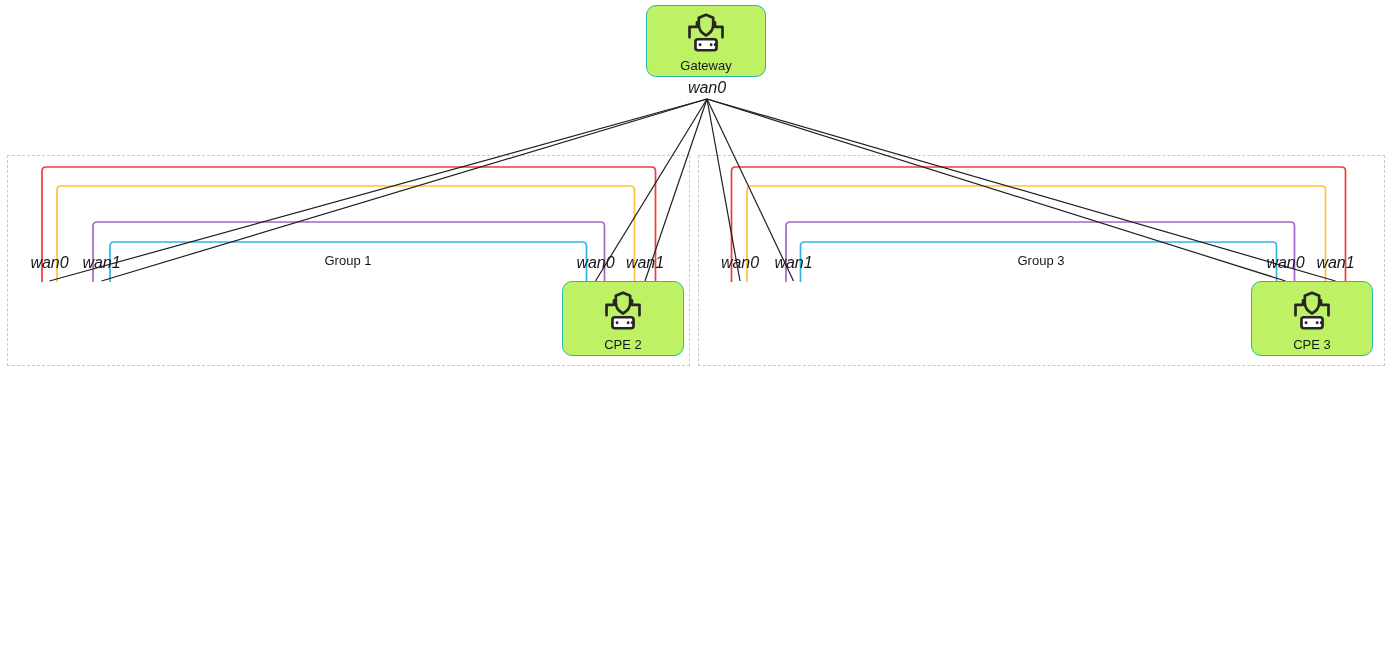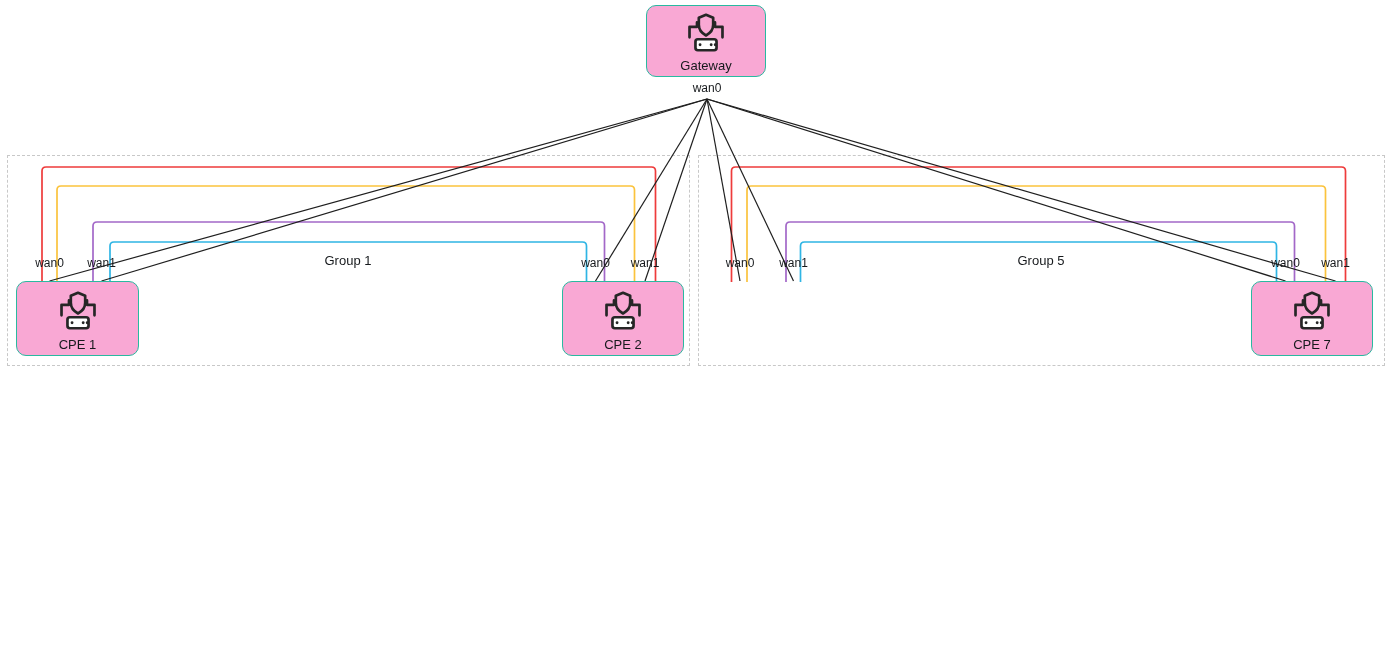--- a/index.html
+++ b/index.html
@@ -4,30 +4,30 @@
 <style>
   html,body{margin:0;padding:0;background:#ffffff;}
   #diagram{
     position:relative;width:1391px;height:648px;background:#ffffff;
     font-family:"Liberation Sans",sans-serif;overflow:hidden;
   }
   #links{position:absolute;left:0;top:0;z-index:1;}
   .group-box{position:absolute;border:1px dashed #c8c8c8;box-sizing:border-box;z-index:0;background:transparent;}
   .group-label{position:absolute;z-index:3;font-size:13px;color:#16191c;transform:translateX(-50%);white-space:nowrap;text-align:right;}
   .node{
-    position:absolute;z-index:4;box-sizing:border-box;background:#f9a8d4;
+    position:absolute;z-index:4;box-sizing:border-box;background:#bef264;
     border:1.5px solid #2ab9a0;border-radius:10px;
     display:flex;flex-direction:column;align-items:center;justify-content:flex-end;
     padding-bottom:3px;
   }
   .icon-wrap{flex:1;display:flex;align-items:center;justify-content:center;margin-top:2px;}
   .node-label{font-size:13px;color:#16191c;line-height:15px;}
   .port-label{
-    position:absolute;z-index:3;font-size:12px;line-height:12px;color:#16191c;
-    transform:translateX(-50%);white-space:nowrap;
+    position:absolute;z-index:3;font-size:16px;line-height:12px;color:#16191c;
+    transform:translateX(-50%);white-space:nowrap;font-style:italic;
   }
 </style>
 </head>
 <body>
 
 <div id="diagram" style="width: 1391px; height: 648px; background: rgb(255, 255, 255);">
   <svg id="links" xmlns="http://www.w3.org/2000/svg" width="1391" height="648">
       <path d="M 42 282 L 42 171 Q 42 167 46 167 L 651.5 167 Q 655.5 167 655.5 171 L 655.5 282" fill="none" stroke="#ee3b3b" stroke-width="1.7"></path>
       <path d="M 57 282 L 57 190 Q 57 186 61 186 L 630.5 186 Q 634.5 186 634.5 190 L 634.5 282" fill="none" stroke="#fbc33d" stroke-width="1.7"></path>
       <path d="M 93 282 L 93 226 Q 93 222 97 222 L 600.5 222 Q 604.5 222 604.5 226 L 604.5 282" fill="none" stroke="#a368c8" stroke-width="1.7"></path>
@@ -41,48 +41,34 @@
       <line x1="707" y1="99" x2="595.5" y2="281" stroke="#1f1f1f" stroke-width="1.2"></line>
       <line x1="707" y1="99" x2="645" y2="281" stroke="#1f1f1f" stroke-width="1.2"></line>
       <line x1="707" y1="99" x2="740" y2="281" stroke="#1f1f1f" stroke-width="1.2"></line>
       <line x1="707" y1="99" x2="793.5" y2="281" stroke="#1f1f1f" stroke-width="1.2"></line>
       <line x1="707" y1="99" x2="1285.5" y2="281" stroke="#1f1f1f" stroke-width="1.2"></line>
       <line x1="707" y1="99" x2="1335.5" y2="281" stroke="#1f1f1f" stroke-width="1.2"></line>
     </svg>
 <div class="group-box" style="left: 7px; top: 155px; width: 683px; height: 211px; border-color: rgb(200, 200, 200);"></div>
     <div class="group-label" style="left: 348px; top: 253px;">Group 1</div>
     <div class="group-box" style="left: 698px; top: 155px; width: 687px; height: 211px; border-color: rgb(200, 200, 200);"></div>
-    <div class="group-label" style="left: 1041px; top: 253px;">Group 5</div>
+    <div class="group-label" style="left: 1041px; top: 253px;">Group 3</div>
     <div class="node" style="left: 646px; top: 5px; width: 120px; height: 72px; border-color: rgb(42, 185, 160);">
     <span class="icon-wrap" style="color: rgb(38, 38, 38);">
       <svg width="58" height="46" viewBox="0 0 48 48" fill="none" xmlns="http://www.w3.org/2000/svg">
         <path d="M24 5 L31.5 8.2 L31.5 15.5 C31.5 21 28.2 24.4 24 26.6 C19.8 24.4 16.5 21 16.5 15.5 L16.5 8.2 Z" stroke="currentColor" stroke-width="2.8" stroke-linejoin="round"></path>
         <path d="M14.6 13 L14.6 17.6 L6.8 17.6 L6.8 28.5" stroke="currentColor" stroke-width="2.8" stroke-linecap="round" stroke-linejoin="round"></path>
         <path d="M33.4 13 L33.4 17.6 L41.2 17.6 L41.2 28.5" stroke="currentColor" stroke-width="2.8" stroke-linecap="round" stroke-linejoin="round"></path>
         <rect x="13" y="30.5" width="22" height="11.5" rx="2.5" stroke="currentColor" stroke-width="2.8" fill="#ffffff"></rect>
         <circle cx="17.8" cy="36.3" r="1.5" fill="currentColor"></circle>
         <circle cx="29.4" cy="36.3" r="1.5" fill="currentColor"></circle>
         <circle cx="33.6" cy="36.3" r="1.5" fill="currentColor"></circle>
       </svg>
     </span>
     <span class="node-label" style="color: rgb(22, 25, 28);">Gateway</span>
-  </div>
-    <div class="node" style="left: 16px; top: 281px; width: 123px; height: 75px; border-color: rgb(42, 185, 160);">
-    <span class="icon-wrap" style="color: rgb(38, 38, 38);">
-      <svg width="58" height="46" viewBox="0 0 48 48" fill="none" xmlns="http://www.w3.org/2000/svg">
-        <path d="M24 5 L31.5 8.2 L31.5 15.5 C31.5 21 28.2 24.4 24 26.6 C19.8 24.4 16.5 21 16.5 15.5 L16.5 8.2 Z" stroke="currentColor" stroke-width="2.8" stroke-linejoin="round"></path>
-        <path d="M14.6 13 L14.6 17.6 L6.8 17.6 L6.8 28.5" stroke="currentColor" stroke-width="2.8" stroke-linecap="round" stroke-linejoin="round"></path>
-        <path d="M33.4 13 L33.4 17.6 L41.2 17.6 L41.2 28.5" stroke="currentColor" stroke-width="2.8" stroke-linecap="round" stroke-linejoin="round"></path>
-        <rect x="13" y="30.5" width="22" height="11.5" rx="2.5" stroke="currentColor" stroke-width="2.8" fill="#ffffff"></rect>
-        <circle cx="17.8" cy="36.3" r="1.5" fill="currentColor"></circle>
-        <circle cx="29.4" cy="36.3" r="1.5" fill="currentColor"></circle>
-        <circle cx="33.6" cy="36.3" r="1.5" fill="currentColor"></circle>
-      </svg>
-    </span>
-    <span class="node-label" style="color: rgb(22, 25, 28);">CPE 1</span>
   </div>
     <div class="node" style="left: 562px; top: 281px; width: 122px; height: 75px; border-color: rgb(42, 185, 160);">
     <span class="icon-wrap" style="color: rgb(38, 38, 38);">
       <svg width="58" height="46" viewBox="0 0 48 48" fill="none" xmlns="http://www.w3.org/2000/svg">
         <path d="M24 5 L31.5 8.2 L31.5 15.5 C31.5 21 28.2 24.4 24 26.6 C19.8 24.4 16.5 21 16.5 15.5 L16.5 8.2 Z" stroke="currentColor" stroke-width="2.8" stroke-linejoin="round"></path>
         <path d="M14.6 13 L14.6 17.6 L6.8 17.6 L6.8 28.5" stroke="currentColor" stroke-width="2.8" stroke-linecap="round" stroke-linejoin="round"></path>
         <path d="M33.4 13 L33.4 17.6 L41.2 17.6 L41.2 28.5" stroke="currentColor" stroke-width="2.8" stroke-linecap="round" stroke-linejoin="round"></path>
         <rect x="13" y="30.5" width="22" height="11.5" rx="2.5" stroke="currentColor" stroke-width="2.8" fill="#ffffff"></rect>
         <circle cx="17.8" cy="36.3" r="1.5" fill="currentColor"></circle>
         <circle cx="29.4" cy="36.3" r="1.5" fill="currentColor"></circle>
@@ -96,21 +82,21 @@
       <svg width="58" height="46" viewBox="0 0 48 48" fill="none" xmlns="http://www.w3.org/2000/svg">
         <path d="M24 5 L31.5 8.2 L31.5 15.5 C31.5 21 28.2 24.4 24 26.6 C19.8 24.4 16.5 21 16.5 15.5 L16.5 8.2 Z" stroke="currentColor" stroke-width="2.8" stroke-linejoin="round"></path>
         <path d="M14.6 13 L14.6 17.6 L6.8 17.6 L6.8 28.5" stroke="currentColor" stroke-width="2.8" stroke-linecap="round" stroke-linejoin="round"></path>
         <path d="M33.4 13 L33.4 17.6 L41.2 17.6 L41.2 28.5" stroke="currentColor" stroke-width="2.8" stroke-linecap="round" stroke-linejoin="round"></path>
         <rect x="13" y="30.5" width="22" height="11.5" rx="2.5" stroke="currentColor" stroke-width="2.8" fill="#ffffff"></rect>
         <circle cx="17.8" cy="36.3" r="1.5" fill="currentColor"></circle>
         <circle cx="29.4" cy="36.3" r="1.5" fill="currentColor"></circle>
         <circle cx="33.6" cy="36.3" r="1.5" fill="currentColor"></circle>
       </svg>
     </span>
-    <span class="node-label" style="color: rgb(22, 25, 28);">CPE 7</span>
+    <span class="node-label" style="color: rgb(22, 25, 28);">CPE 3</span>
   </div>
     <span class="port-label" style="left: 707px; top: 82px; color: rgb(22, 25, 28);">wan0</span>
     <span class="port-label" style="left: 49.5px; top: 257px; color: rgb(22, 25, 28);">wan0</span>
     <span class="port-label" style="left: 101.5px; top: 257px; color: rgb(22, 25, 28);">wan1</span>
     <span class="port-label" style="left: 595.5px; top: 257px; color: rgb(22, 25, 28);">wan0</span>
     <span class="port-label" style="left: 645px; top: 257px; color: rgb(22, 25, 28);">wan1</span>
     <span class="port-label" style="left: 740px; top: 257px; color: rgb(22, 25, 28);">wan0</span>
     <span class="port-label" style="left: 793.5px; top: 257px; color: rgb(22, 25, 28);">wan1</span>
     <span class="port-label" style="left: 1285.5px; top: 257px; color: rgb(22, 25, 28);">wan0</span>
     <span class="port-label" style="left: 1335.5px; top: 257px; color: rgb(22, 25, 28);">wan1</span>

